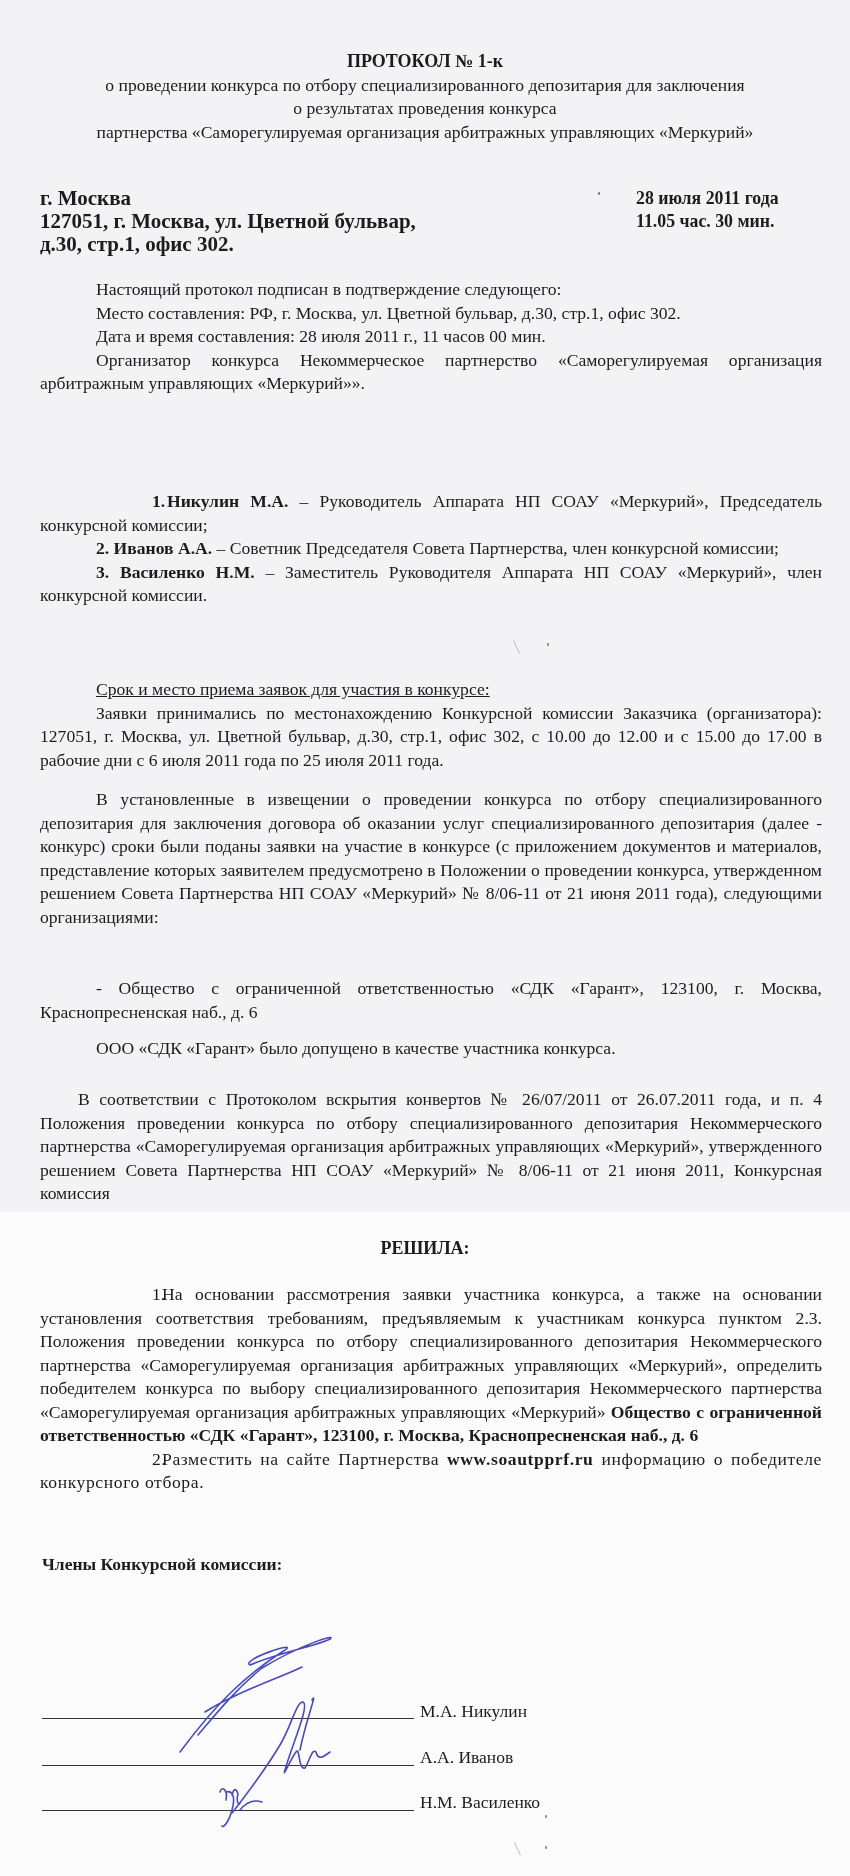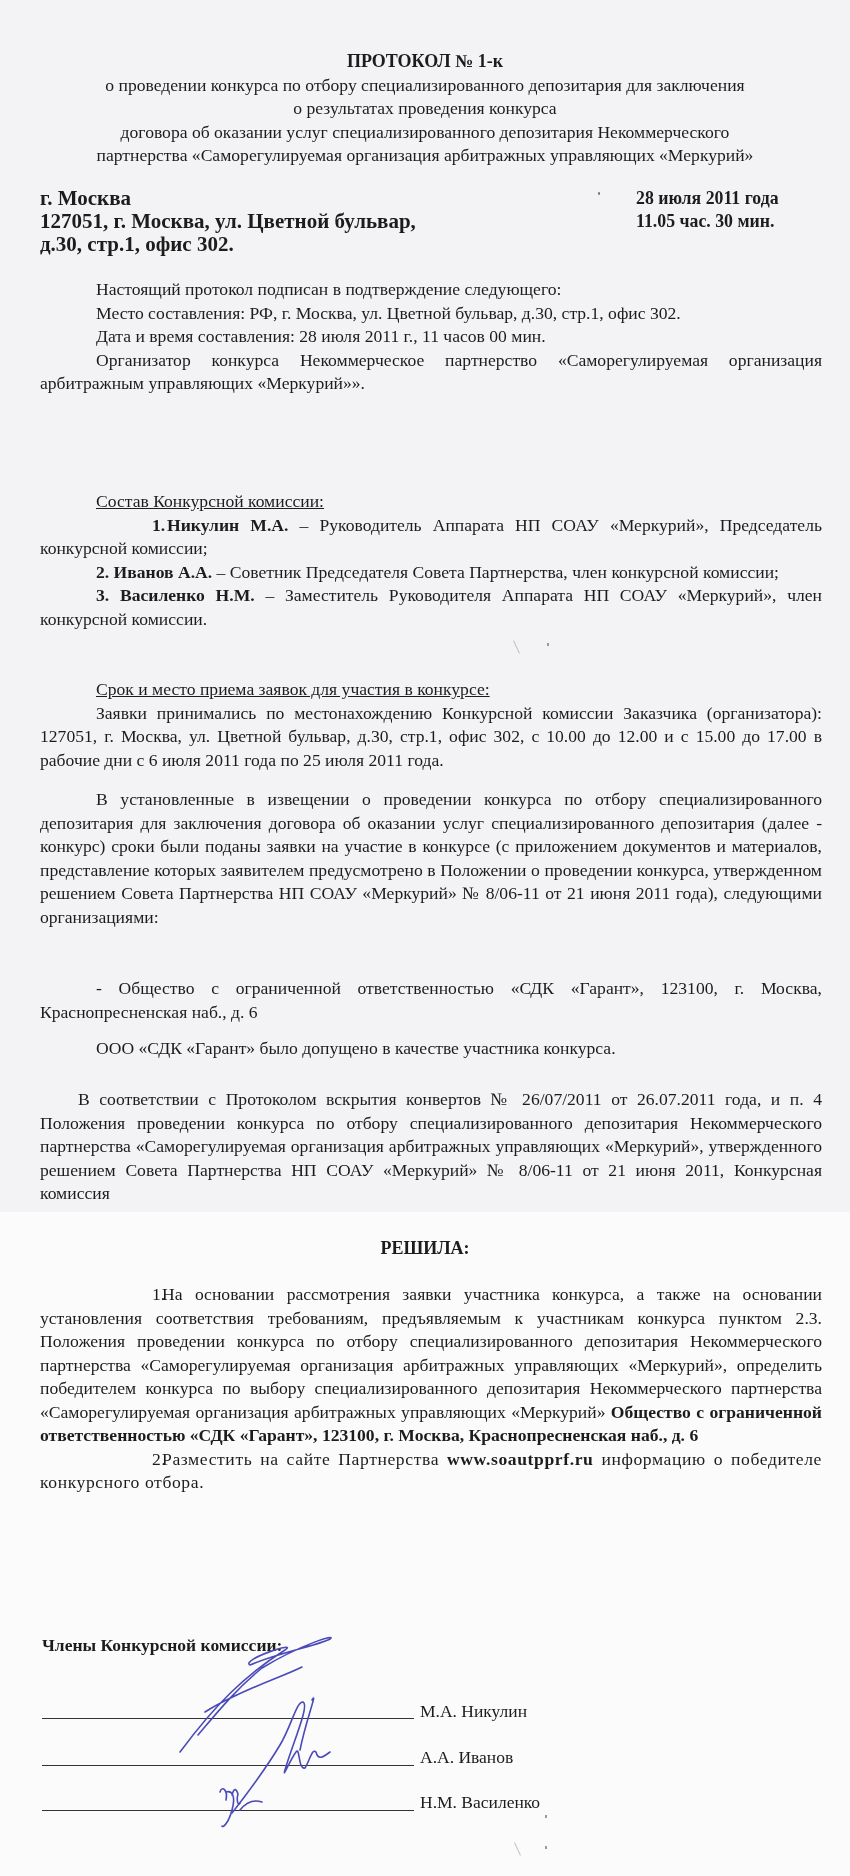--- a/index.html
+++ b/index.html
@@ -35,39 +35,38 @@
   .speck { position: absolute; left: 598px; top: 192px; width: 2px; height: 3px; background: #777; border-radius: 1px; }
 
   .body-block { position: absolute; left: 40px; width: 782px; }
   p { margin: 0; }
 
   .list-num { display: inline-block; width: 71px; }
   .r-num { display: inline-block; width: 66px; }
 
   .decision-title { position: absolute; left: 0; width: 850px; top: 1238px; font-size: 18px; font-weight: bold; text-align: center; }
 
-  .sign-title { position: absolute; left: 42px; top: 1635px; font-size: 17.5px; font-weight: bold; }
+  .sign-title { position: absolute; left: 42px; top: 1554px; font-size: 17.5px; font-weight: bold; }
   .sign-row { position: absolute; left: 42px; width: 560px; }
   .sign-line { position: absolute; left: 0; width: 372px; height: 1px; background: #333; }
   .sign-name { position: absolute; left: 378px; font-size: 17.5px; white-space: nowrap; }
 
   svg.sig { position: absolute; left: 0; top: 0; overflow: visible; pointer-events: none; }
   .dust { position: absolute; background: #9a9a9a; }
 </style>
 </head>
 <body>
 
 <div class="page1"></div>
 <div class="page2"></div>
 
 <div class="title-block center">
   <div class="title">ПРОТОКОЛ № 1-к</div>
   <div class="txt">о проведении конкурса по отбору специализированного депозитария для заключения</div>
   <div class="txt">о результатах проведения конкурса</div>
-  <div class="txt">договора об оказании услуг специализированного депозитария Некоммерческого</div>
   <div class="txt">партнерства «Саморегулируемая организация арбитражных управляющих «Меркурий»</div>
 </div>
 
 <div class="hdr-left">
   <div>г. Москва</div>
   <div>127051, г. Москва, ул. Цветной бульвар,</div>
   <div>д.30, стр.1, офис 302.</div>
 </div>
 <div class="speck"></div>
 <div class="hdr-right">
@@ -76,21 +75,20 @@
 </div>
 
 <div class="body-block txt just" style="top:278px;">
   <p class="indent">Настоящий протокол подписан в подтверждение следующего:</p>
   <p class="indent">Место составления: РФ, г. Москва, ул. Цветной бульвар, д.30, стр.1, офис 302.</p>
   <p class="indent">Дата и время составления: 28 июля 2011 г., 11 часов 00 мин.</p>
   <p class="indent">Организатор конкурса Некоммерческое партнерство «Саморегулируемая организация арбитражным управляющих «Меркурий»».</p>
 </div>
 
 <div class="body-block txt just" style="top:490px;">
-  <p class="indent"><span class="u">Состав Конкурсной комиссии:</span></p>
   <p class="indent">
     <span class="b list-num">1.</span><span class="b">Никулин М.А.</span><span> – Руководитель Аппарата НП СОАУ «Меркурий», Председатель конкурсной комиссии;</span>
   </p>
   <p class="indent">
     <span class="b">2.</span> <span class="b">Иванов А.А.</span><span> – Советник Председателя Совета Партнерства, член конкурсной комиссии;</span>
   </p>
   <p class="indent">
     <span class="b">3.</span> <span class="b">Василенко Н.М.</span><span> – Заместитель Руководителя Аппарата НП СОАУ «Меркурий», член конкурсной комиссии.</span>
   </p>
 </div>

